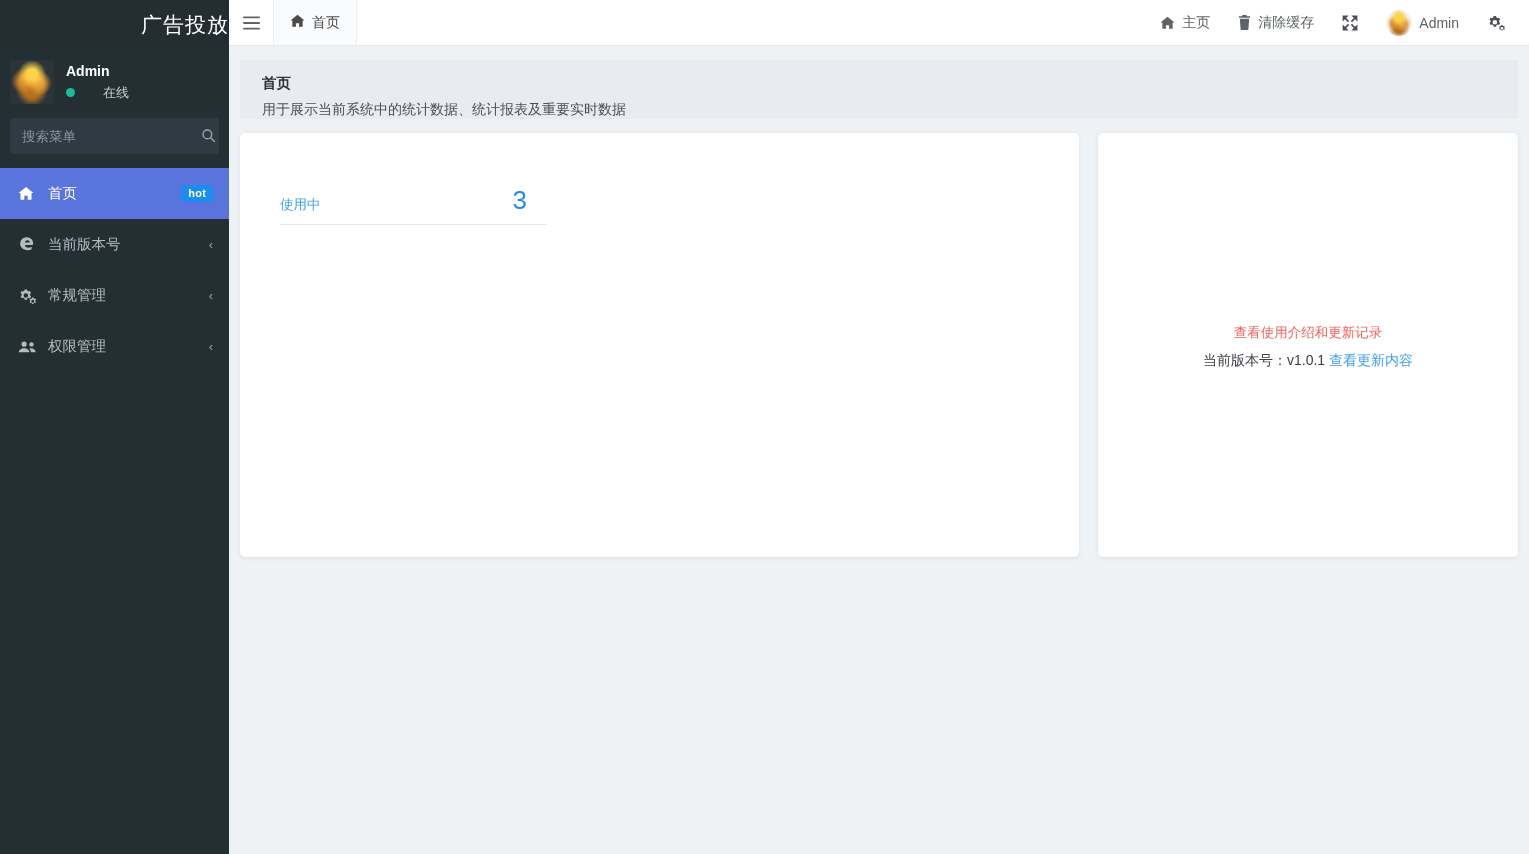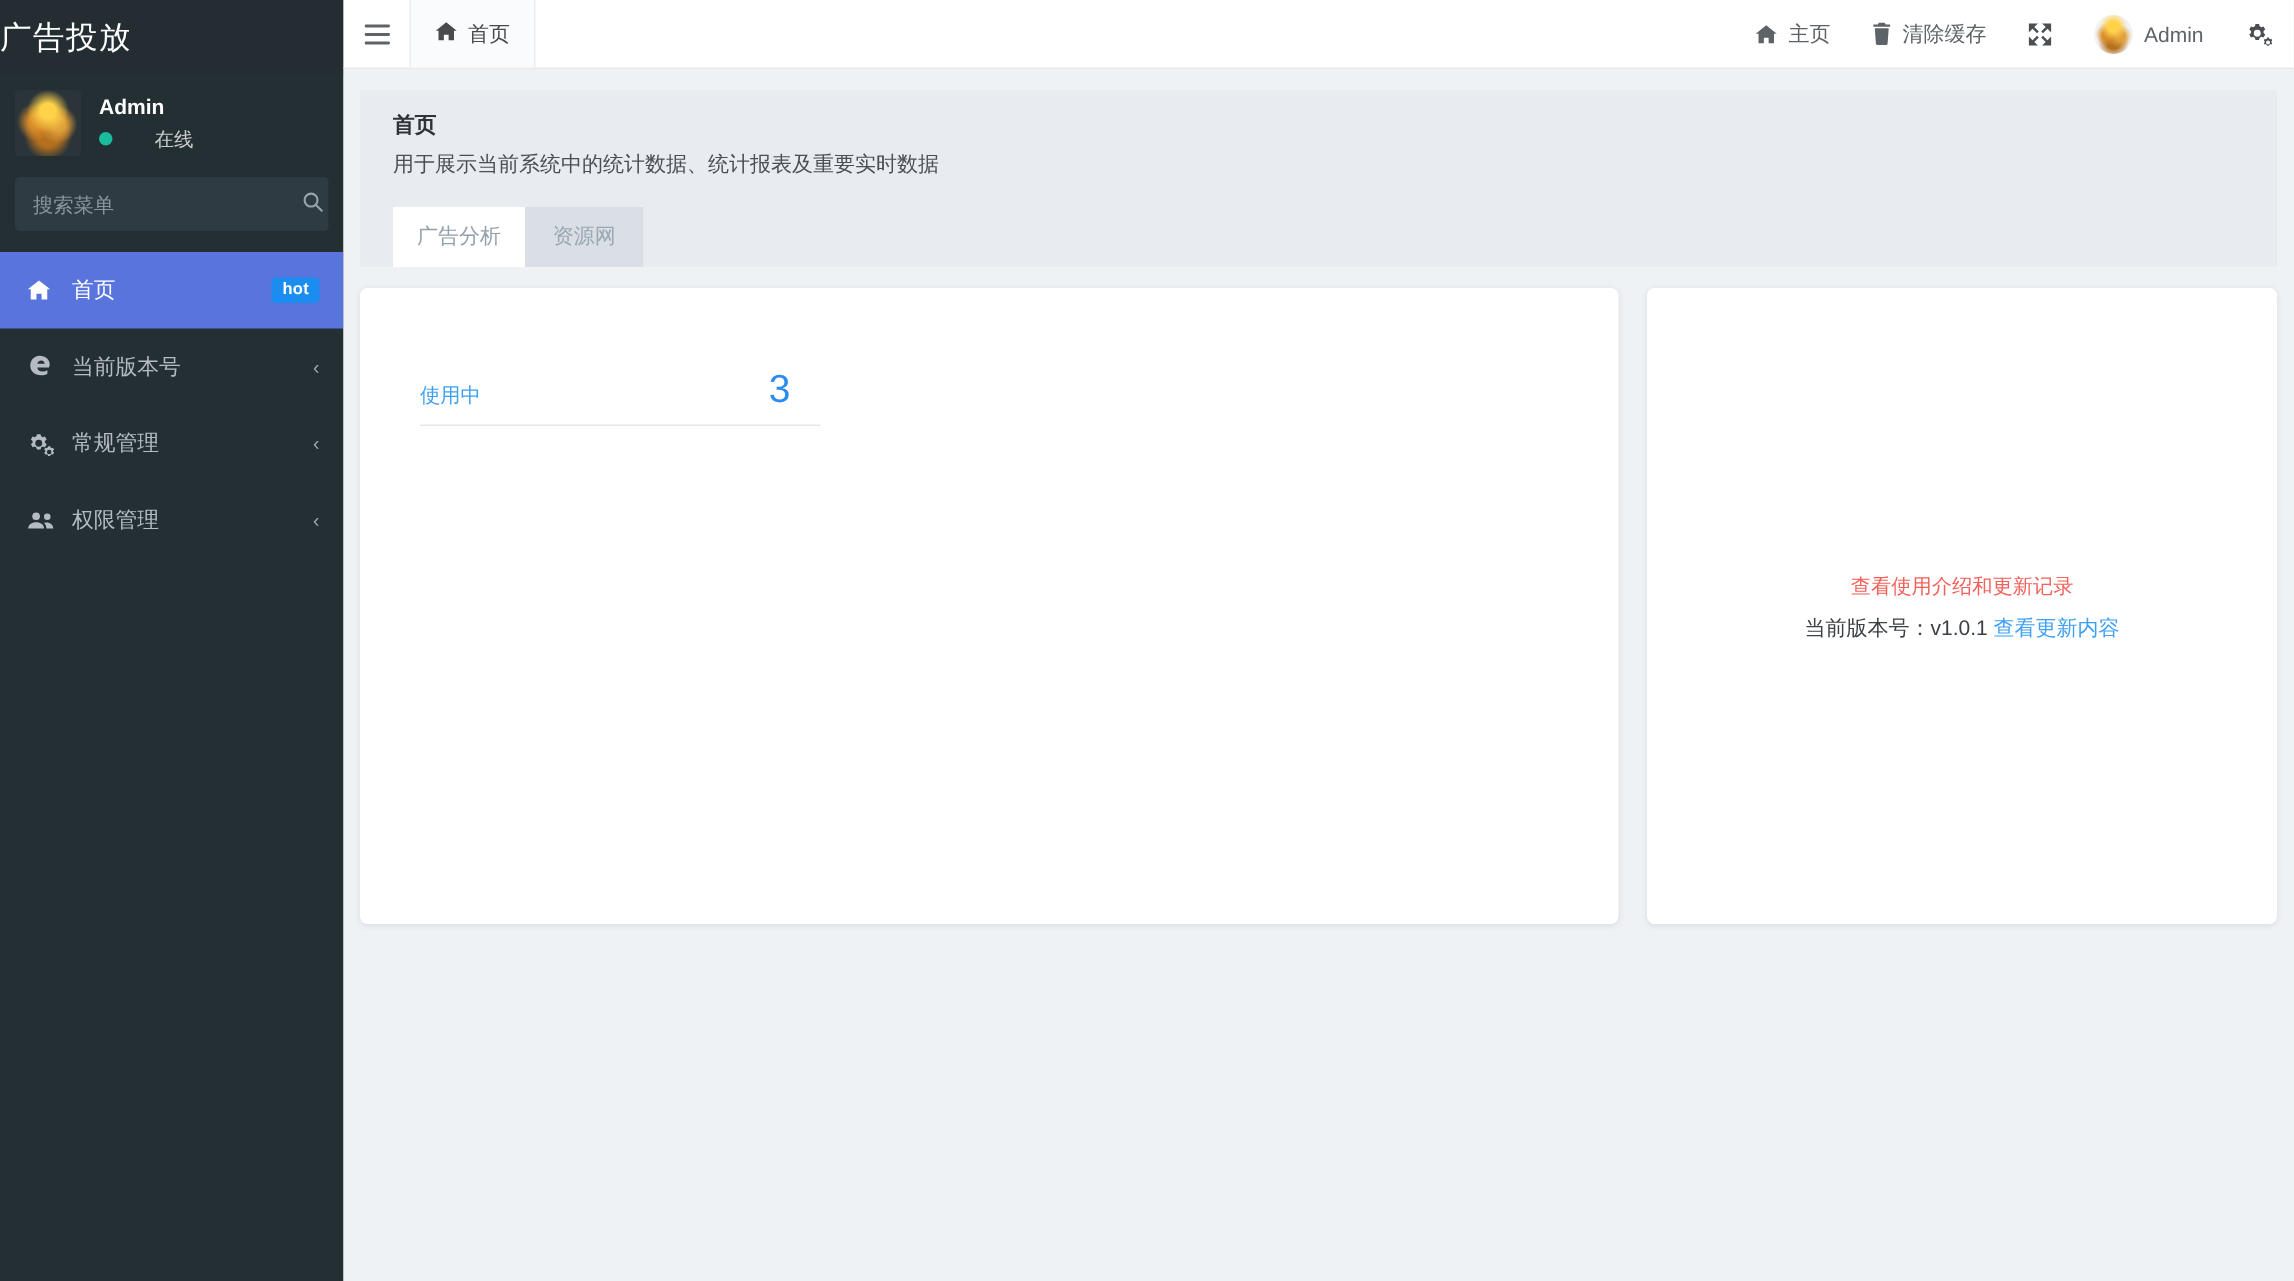--- a/index.html
+++ b/index.html
@@ -15,21 +15,21 @@
   
   #sidebar {
     position: absolute; left: 0; top: 0;
     width: 229px; height: 854px;
     background: #242f33;
     overflow: hidden;
   }
   #logo-area {
     height: 50px;
     background: #232d32;
-    display: flex; align-items: center; justify-content: flex-start;
+    display: flex; align-items: center; justify-content: flex-end;
   }
   #logo-title {
     color: #ffffff;
     font-size: 21px;
     letter-spacing: 1px;
     font-weight: 400;
   }
   #user-block {
     display: flex; align-items: center;
     padding: 9px 0 9px 10px;
@@ -118,20 +118,21 @@
     padding: 0 16px;
     background: #fafbfc;
     border-left: 1px solid #eceff1;
     border-right: 1px solid #eceff1;
     color: #4a4a4a; font-size: 14px;
     cursor: pointer;
   }
   #topbar-spacer { flex: 1 1 auto; }
   #topbar-right {
     display: flex; align-items: center; gap: 0;
+    padding-right: 10px;
   }
   .top-action {
     display: flex; align-items: center; gap: 7px;
     padding: 0 14px; height: 45px;
     color: #5e6367; font-size: 14px;
     cursor: pointer;
   }
   .top-action svg { display: block; }
   #avatar-top {
     width: 26px; height: 26px; border-radius: 50%;
@@ -356,24 +357,20 @@
 
   </div>
 </div>
 
 <div id="content">
 
   <div id="page-header">
     <div id="page-title">首页</div>
     <div id="page-subtitle">用于展示当前系统中的统计数据、统计报表及重要实时数据</div>
 
-    <div id="tabs">
-      <div class="tab active">广告分析</div>
-      <div class="tab inactive">资源网</div>
-    </div>
   </div>
 
   <div id="cards">
 
     <div class="card" id="card-left">
       <div class="stat-row">
         <span class="stat-label">使用中</span>
         <span class="stat-value">3</span>
       </div>
       <div class="stat-divider"></div>

